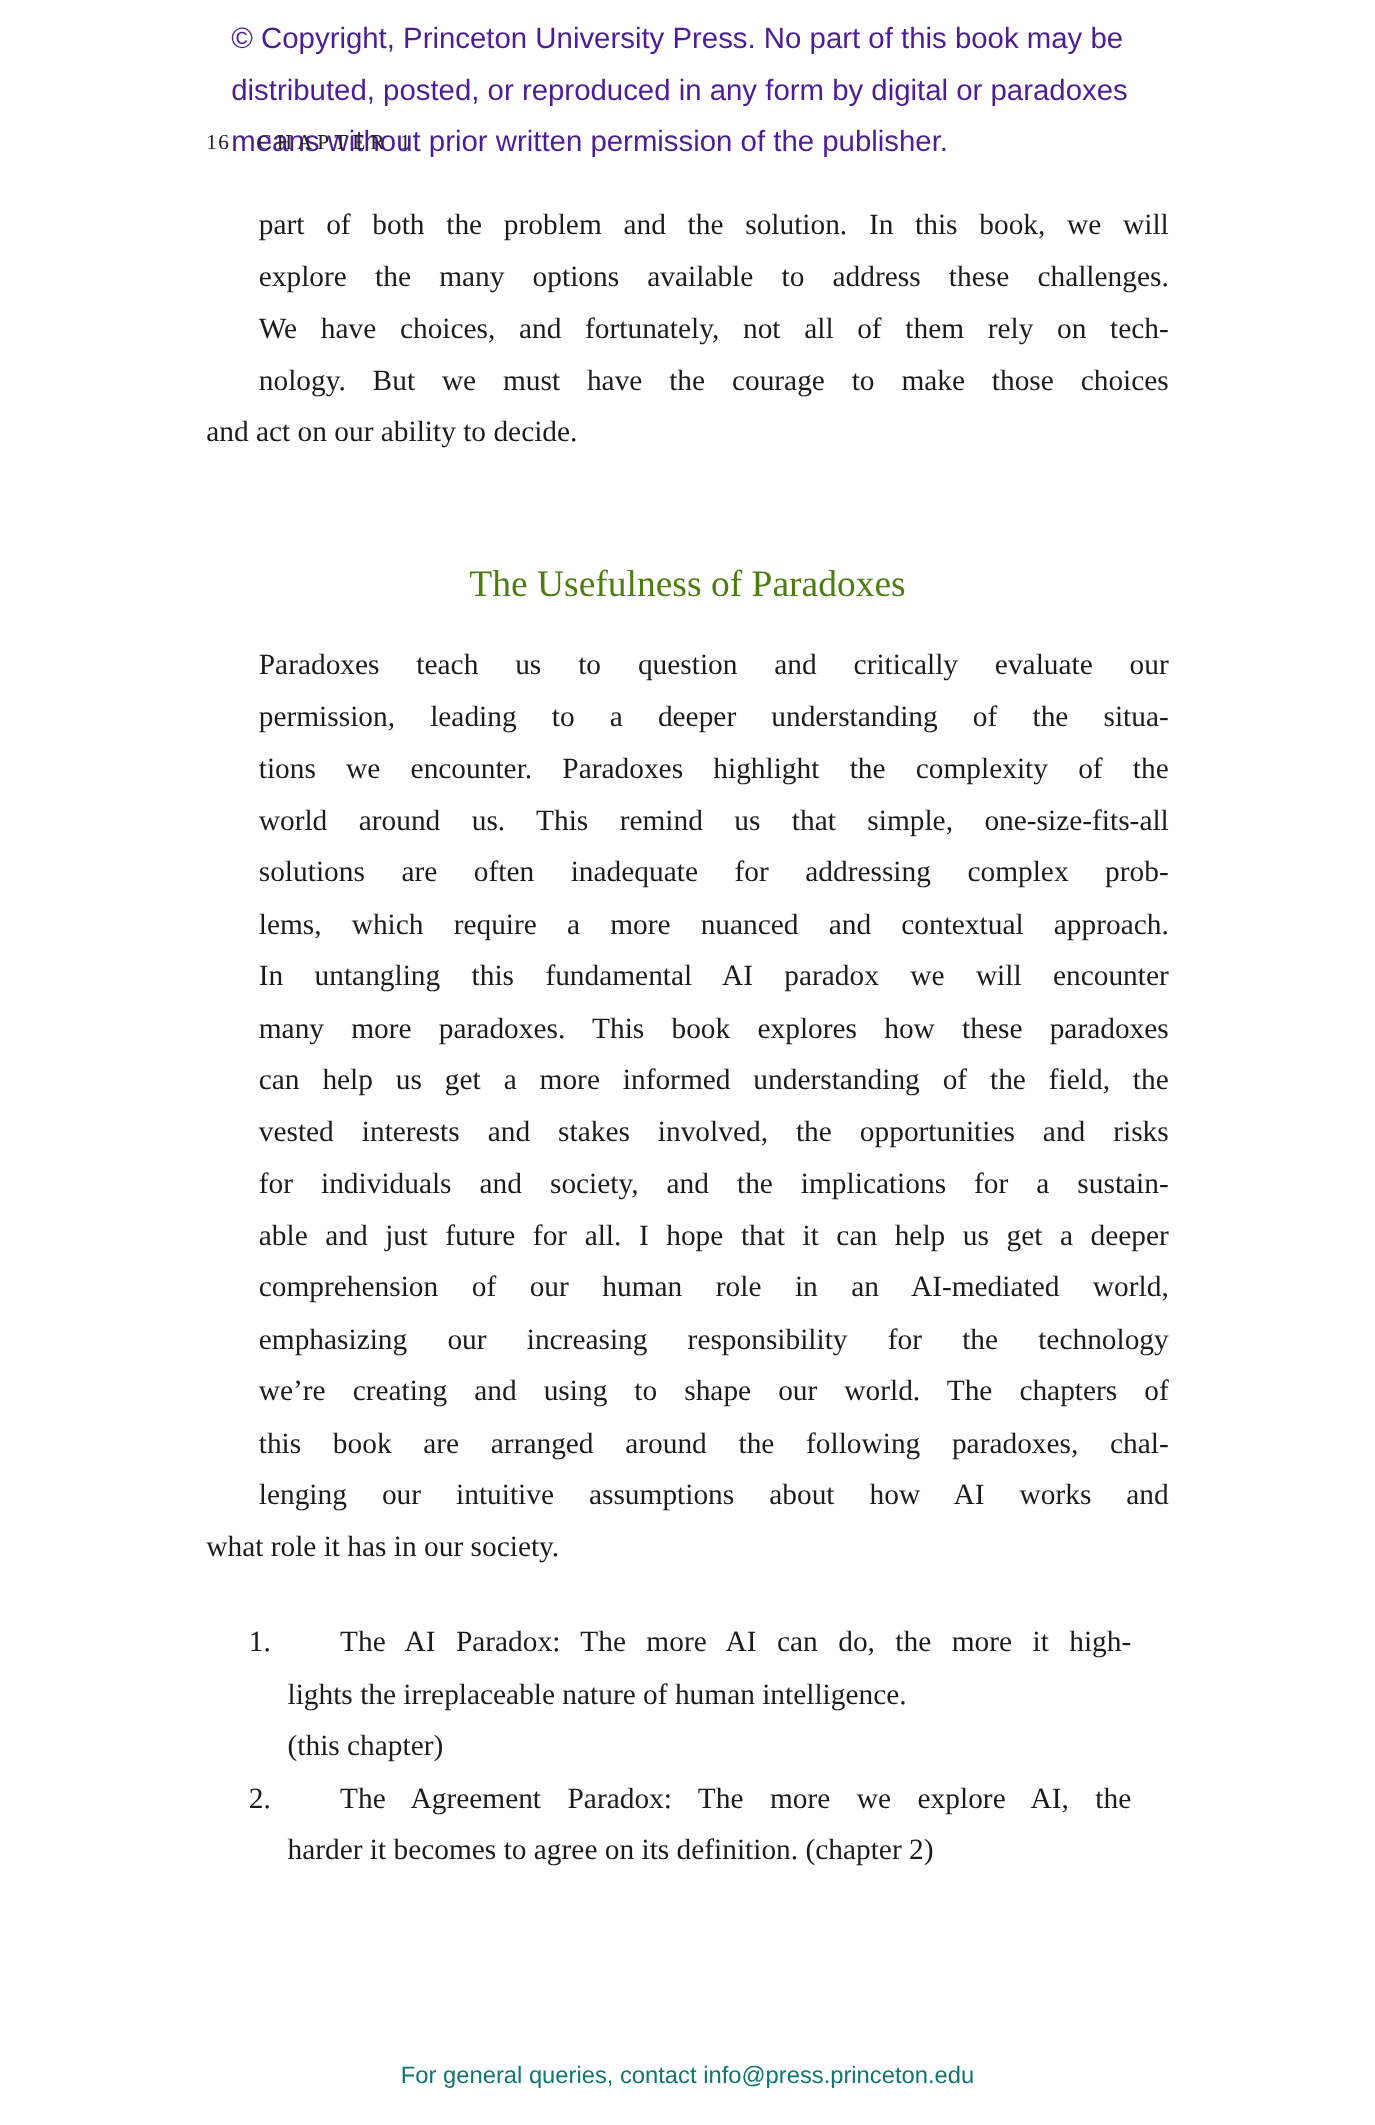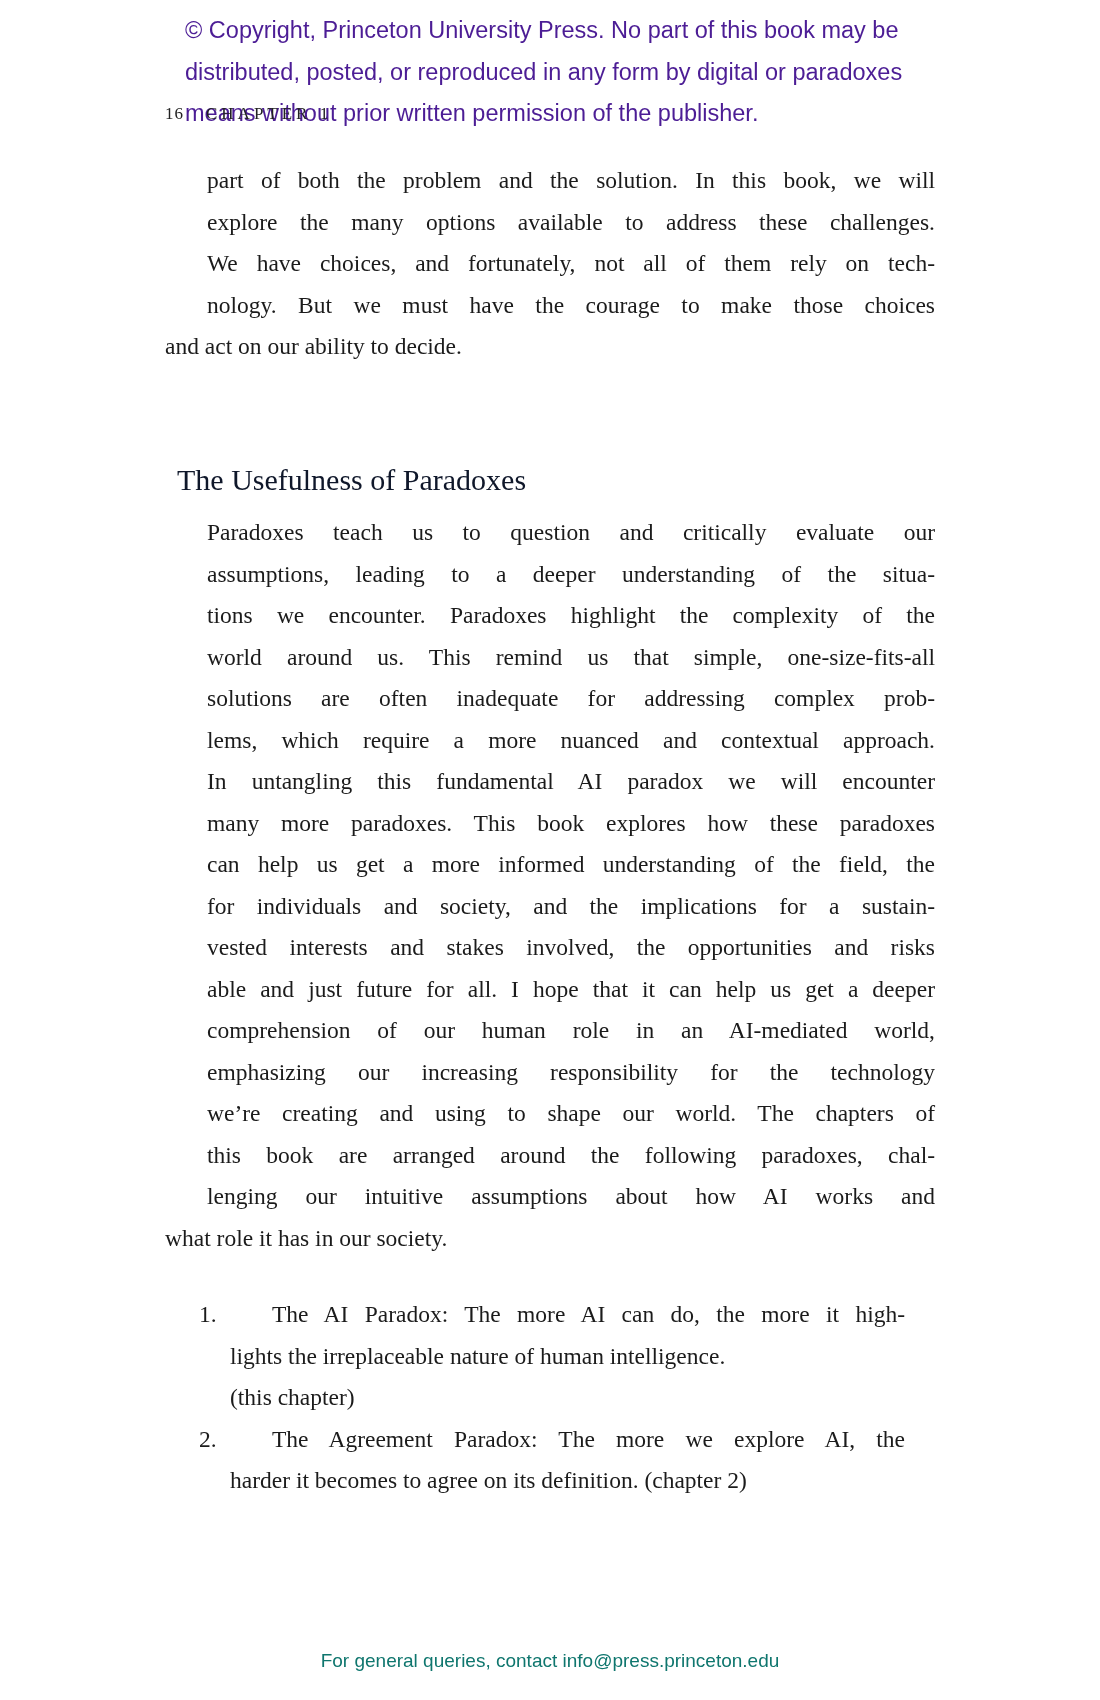--- a/index.html
+++ b/index.html
@@ -27,23 +27,23 @@
   }
   .intro-para { top: 160px; }
   .body-para  { top: 512px; }
   .tline {
     font-size: 23.5px; line-height: 41.5px;
     white-space: normal;
   }
   .tline.just { text-align: justify; text-align-last: justify; margin-left: 42px; }
   .section-heading {
     position: absolute; top: 448px; left: 165px; width: 770px;
-    text-align: left;
-    font-size: 30px; line-height: 40px; color: #0f172a;
-    font-weight: normal; margin: 12px;
+    text-align: center;
+    font-size: 30px; line-height: 40px; color: #4d7c0f;
+    font-weight: normal; margin: 0;
   }
   .paradox-list {
     position: absolute; left: 230px; top: 1294px; width: 675px;
   }
   .list-item { position: relative; }
   .item-number {
     position: absolute; left: -31px; top: 0;
     font-size: 23.5px; line-height: 41.5px; color: #1b1b1b;
   }
   .page-footer {
@@ -71,30 +71,30 @@
     <div class="tline just">explore the many options available to address these challenges.</div>
     <div class="tline just">We have choices, and fortunately, not all of them rely on tech-</div>
     <div class="tline just">nology. But we must have the courage to make those choices</div>
     <div class="tline">and act on our ability to decide.</div>
   </div>
 
 <h2 class="section-heading">The Usefulness of Paradoxes</h2>
 
 <div class="text-block body-para">
     <div class="tline just">Paradoxes teach us to question and critically evaluate our</div>
-    <div class="tline just">assumptions, leading to a deeper understanding of the situa-</div>
+    <div class="tline just">permission, leading to a deeper understanding of the situa-</div>
     <div class="tline just">tions we encounter. Paradoxes highlight the complexity of the</div>
     <div class="tline just">world around us. This remind us that simple, one-size-fits-all</div>
     <div class="tline just">solutions are often inadequate for addressing complex prob-</div>
     <div class="tline just">lems, which require a more nuanced and contextual approach.</div>
     <div class="tline just">In untangling this fundamental AI paradox we will encounter</div>
     <div class="tline just">many more paradoxes. This book explores how these paradoxes</div>
     <div class="tline just">can help us get a more informed understanding of the field, the</div>
+    <div class="tline just">vested interests and stakes involved, the opportunities and risks</div>
     <div class="tline just">for individuals and society, and the implications for a sustain-</div>
-    <div class="tline just">vested interests and stakes involved, the opportunities and risks</div>
     <div class="tline just">able and just future for all. I hope that it can help us get a deeper</div>
     <div class="tline just">comprehension of our human role in an AI-mediated world,</div>
     <div class="tline just">emphasizing our increasing responsibility for the technology</div>
     <div class="tline just">we’re creating and using to shape our world. The chapters of</div>
     <div class="tline just">this book are arranged around the following paradoxes, chal-</div>
     <div class="tline just">lenging our intuitive assumptions about how AI works and</div>
     <div class="tline">what role it has in our society.</div>
   </div>
 
 <div class="paradox-list">

